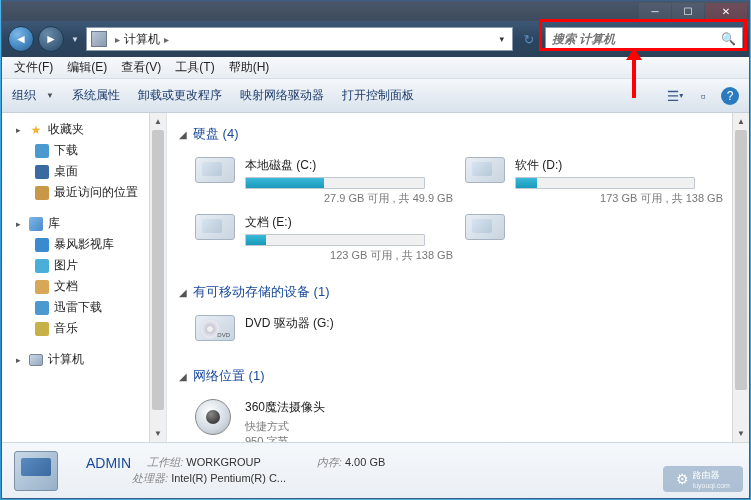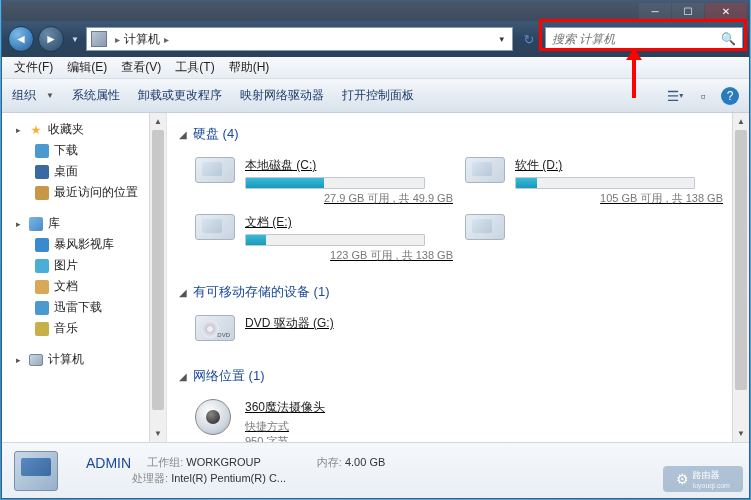--- a/index.html
+++ b/index.html
@@ -13,21 +13,21 @@
 .navbtn.fwd { background: radial-gradient(circle at 35% 30%, #6a8aaa 0%, #4a6a8a 50%, #2c4860 100%); }
 .navarrow { color: #fff; font-size: 12px; }
 .navdrop { width: 14px; height: 20px; display: flex; align-items: center; justify-content: center; color: #cdd8e4; font-size: 8px; cursor: pointer; }
 .addressbar { flex: 1; height: 24px; background: #fff; border: 1px solid #8a9aad; display: flex; align-items: center; padding: 0 4px; }
 .addr-icon { width: 16px; height: 16px; background: linear-gradient(135deg, #b8c8d8, #8a9aad); border: 1px solid #6a7a8a; margin-right: 4px; }
 .addr-text { font-size: 12px; color: #222; }
 .addr-sep { margin: 0 4px; color: #666; font-size: 10px; }
 .addr-drop { margin-left: auto; color: #333; font-size: 9px; cursor: pointer; padding: 0 4px; }
 .refresh { width: 24px; height: 22px; display: flex; align-items: center; justify-content: center; color: #5a8ac0; cursor: pointer; font-size: 13px; }
 .searchbox { width: 198px; height: 24px; background: #fff; border: 1px solid #8a9aad; display: flex; align-items: center; padding: 0 6px; }
-.searchbox input { flex: 1; border: none; outline: none; font-size: 12px; color: #888; font-style: italic; }
+.searchbox input { flex: 1; border: none; outline: none; font-size: 12px; color: #888; font-style: italic; font-weight: bold; }
 .search-icon { color: #3a6aa0; font-size: 12px; }
 .highlight { position: absolute; top: -2px; right: 2px; width: 208px; height: 32px; border: 3px solid #ff0000; pointer-events: none; z-index: 10; }
 .menubar { height: 22px; background: linear-gradient(to bottom, #f7f9fc 0%, #e8edf3 100%); display: flex; align-items: center; padding: 0 6px; gap: 2px; border-bottom: 1px solid #d5dde6; }
 .menuitem { font-size: 12px; color: #222; padding: 2px 6px; cursor: pointer; }
 .toolbar { height: 34px; background: linear-gradient(to bottom, #f5f8fb 0%, #e6ecf3 50%, #dae3ec 100%); display: flex; align-items: center; padding: 0 10px; gap: 18px; border-bottom: 1px solid #c5cfd9; }
 .toolitem { font-size: 12px; color: #1a3a6a; cursor: pointer; display: flex; align-items: center; gap: 8px; }
 .toolitem .drop { font-size: 8px; color: #555; margin-left: 2px; }
 .tool-right { margin-left: auto; display: flex; align-items: center; gap: 8px; }
 .tool-icon { width: 20px; height: 20px; display: flex; align-items: center; justify-content: center; cursor: pointer; color: #3a5a8a; font-size: 14px; }
 .body { flex: 1; display: flex; overflow: hidden; }
@@ -40,21 +40,21 @@
 .sb-item .sb-icon { font-size: 13px; }
 .star { color: #f5b030; }
 .lib { width: 14px; height: 14px; background: linear-gradient(135deg, #7ab8e8, #4a88c8); border-radius: 2px; }
 .libitem { width: 14px; height: 14px; border-radius: 2px; }
 .pc { width: 14px; height: 12px; background: linear-gradient(135deg, #c8d8e8, #98a8b8); border: 1px solid #788898; border-radius: 2px; }
 .content { flex: 1; background: #fff; overflow-y: auto; padding: 8px 12px; }
 .cat { margin-bottom: 12px; }
 .cat-header { display: flex; align-items: center; padding: 4px 0; cursor: pointer; }
 .cat-exp { width: 10px; font-size: 10px; color: #555; margin-right: 4px; }
 .cat-title { font-size: 13px; color: #1a4a9a; }
-.drives { display: flex; flex-wrap: wrap; gap: 0; margin-top: 6px; padding-left: 10px; text-decoration: underline; }
+.drives { display: flex; flex-wrap: wrap; gap: 0; margin-top: 6px; padding-left: 10px; }
 .drive { width: 270px; display: flex; align-items: flex-start; padding: 4px 6px; cursor: pointer; }
 .drive-icon { width: 42px; height: 32px; margin-right: 8px; position: relative; }
 .hdd { width: 40px; height: 26px; background: linear-gradient(135deg, #e8eef4, #c8d4e0); border: 1px solid #a8b4c0; border-radius: 3px; position: relative; }
 .hdd::after { content: ""; position: absolute; top: 4px; left: 6px; width: 20px; height: 14px; background: linear-gradient(135deg, #d8e4f0, #b8c8d8); border-radius: 2px; }
 .dvd { width: 40px; height: 26px; background: linear-gradient(135deg, #e8eef4, #c8d4e0); border: 1px solid #a8b4c0; border-radius: 3px; position: relative; }
 .dvd::before { content: ""; position: absolute; top: 3px; left: 4px; width: 20px; height: 20px; border-radius: 50%; background: radial-gradient(circle, #f0f0f0 20%, #c8c8d8 21%, #e8e8f0 60%, #b8b8c8 100%); }
 .dvd::after { content: "DVD"; position: absolute; bottom: 2px; right: 4px; font-size: 6px; color: #555; }
 .cam { width: 36px; height: 36px; border-radius: 50%; background: radial-gradient(circle at 40% 35%, #fff, #d0d8e0 60%, #a0a8b0); border: 1px solid #888; position: relative; }
 .cam::after { content: ""; position: absolute; top: 10px; left: 10px; width: 14px; height: 14px; border-radius: 50%; background: radial-gradient(circle at 35% 30%, #888, #222); }
 .drive-info { flex: 1; }
@@ -62,21 +62,21 @@
 .drive-bar { width: 180px; height: 12px; background: #f0f0f0; border: 1px solid #c0c8d0; border-radius: 1px; overflow: hidden; margin-bottom: 2px; }
 .drive-fill { height: 100%; background: linear-gradient(to bottom, #3abada, #1a9aba); }
 .drive-stat { font-size: 11px; color: #777; text-align: right; }
 .drive-sub { font-size: 11px; color: #777; }
 .details { height: 56px; background: linear-gradient(to bottom, #f5f8fb, #eaeff5); border-top: 1px solid #d0d8e0; display: flex; align-items: center; padding: 6px 12px; gap: 12px; }
 .det-icon { width: 44px; height: 40px; background: linear-gradient(135deg, #c8d8e8, #98b0c8); border: 1px solid #7890a8; border-radius: 3px; position: relative; }
 .det-icon::after { content: ""; position: absolute; top: 6px; left: 6px; right: 6px; height: 18px; background: linear-gradient(135deg, #5a8abf, #3a6a9f); border-radius: 2px; }
 .det-text { flex: 1; }
 .det-row { font-size: 11px; color: #555; display: flex; gap: 16px; }
 .det-name { font-size: 14px; color: #1a4a9a; margin-left: 16px; }
-.det-label { color: #888; }
+.det-label { color: #888; font-style: italic; }
 .det-val { color: #333; }
 .watermark { position: absolute; bottom: 8px; right: 8px; width: 80px; height: 26px; background: rgba(80,120,160,0.4); border-radius: 4px; display: flex; align-items: center; justify-content: center; font-size: 9px; color: #fff; gap: 4px; z-index: 5; }
 .scrollbar { position: absolute; right: 0; top: 0; bottom: 0; width: 17px; background: #f0f0f0; border-left: 1px solid #d8d8d8; }
 .sb-arrow { height: 17px; background: #f0f0f0; display: flex; align-items: center; justify-content: center; font-size: 8px; color: #555; cursor: pointer; }
 .sb-thumb { position: absolute; left: 2px; right: 2px; background: #c8c8c8; border-radius: 2px; }
 .arrow-anno { position: absolute; z-index: 11; pointer-events: none; }
 </style>
 </head>
 <body>
 
@@ -241,21 +241,21 @@
               </div>
               <div class="drive">
                 <div class="drive-icon">
                   <div class="hdd"></div>
                 </div>
                 <div class="drive-info">
                   <div class="drive-name">软件 (D:)</div>
                   <div class="drive-bar">
                     <div class="drive-fill" style="width:12%"></div>
                   </div>
-                  <div class="drive-stat">105 GB 可用 , 共 138 GB</div>
+                  <div class="drive-stat">173 GB 可用 , 共 138 GB</div>
                 </div>
               </div>
               <div class="drive">
                 <div class="drive-icon">
                   <div class="hdd"></div>
                 </div>
                 <div class="drive-info">
                   <div class="drive-name">文档 (E:)</div>
                   <div class="drive-bar">
                     <div class="drive-fill" style="width:11%"></div>

